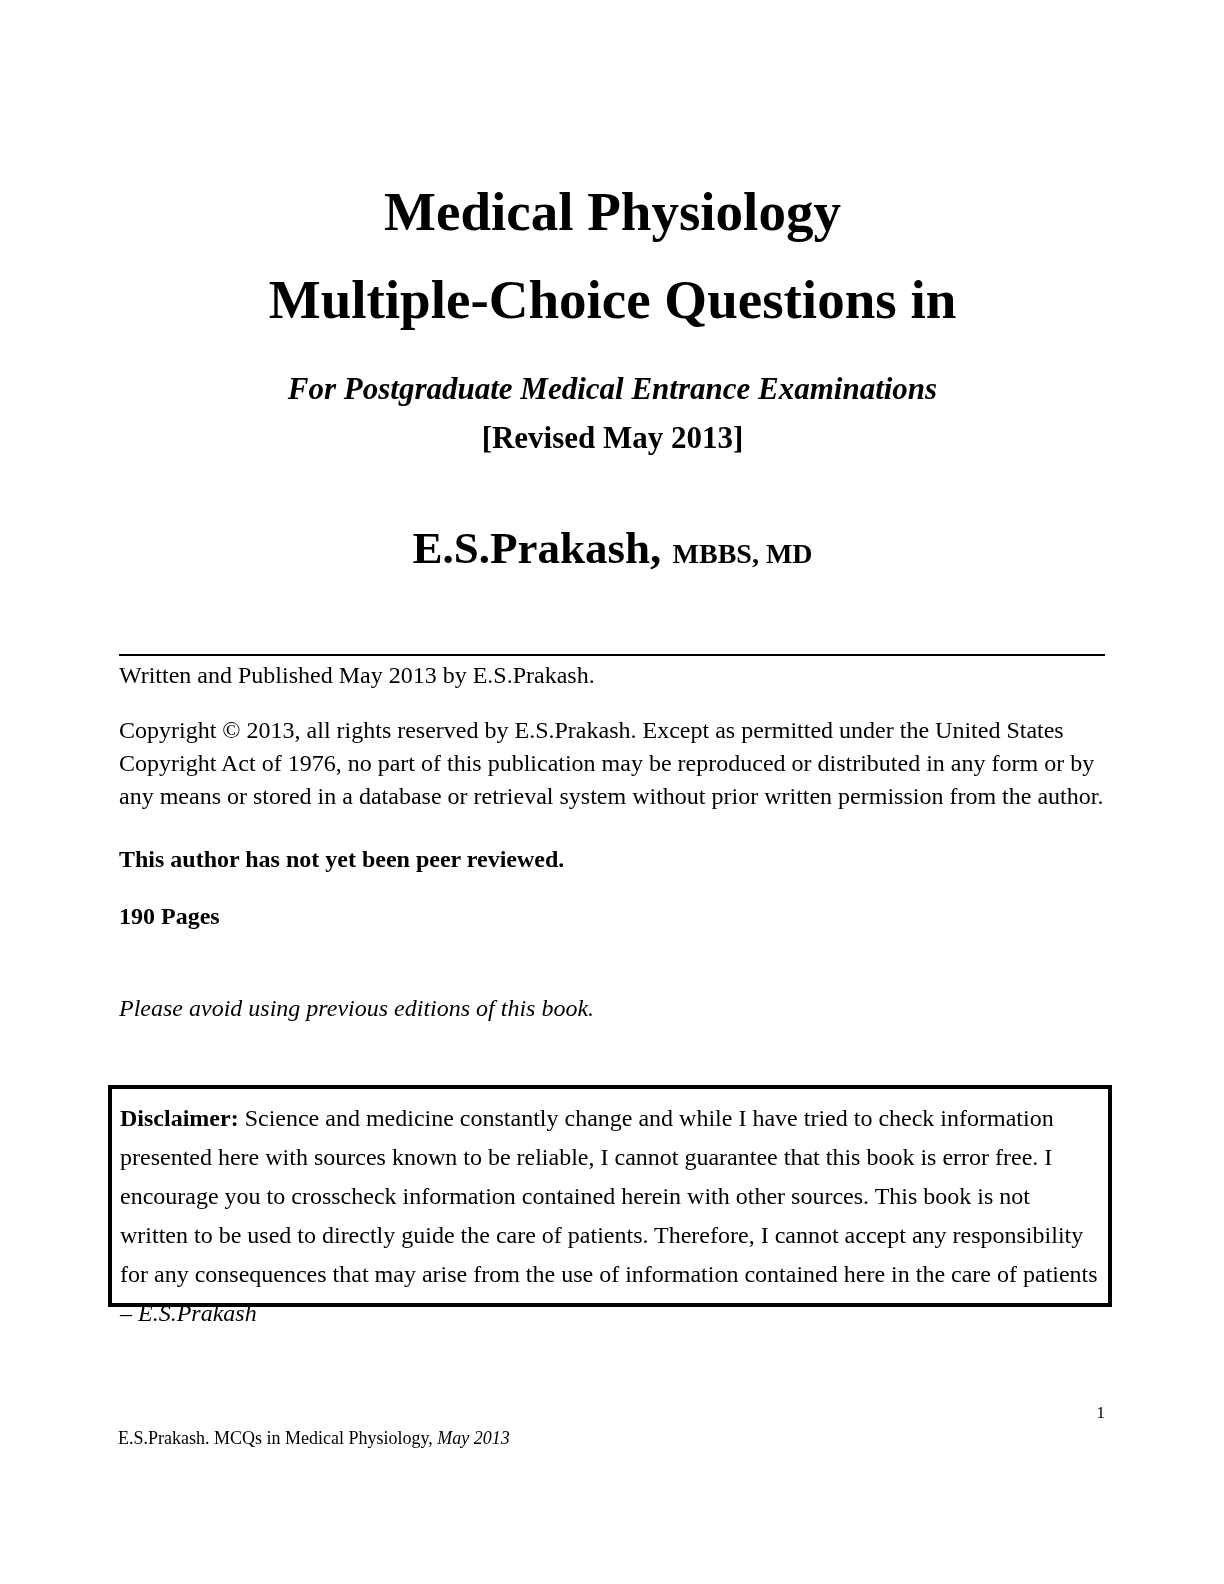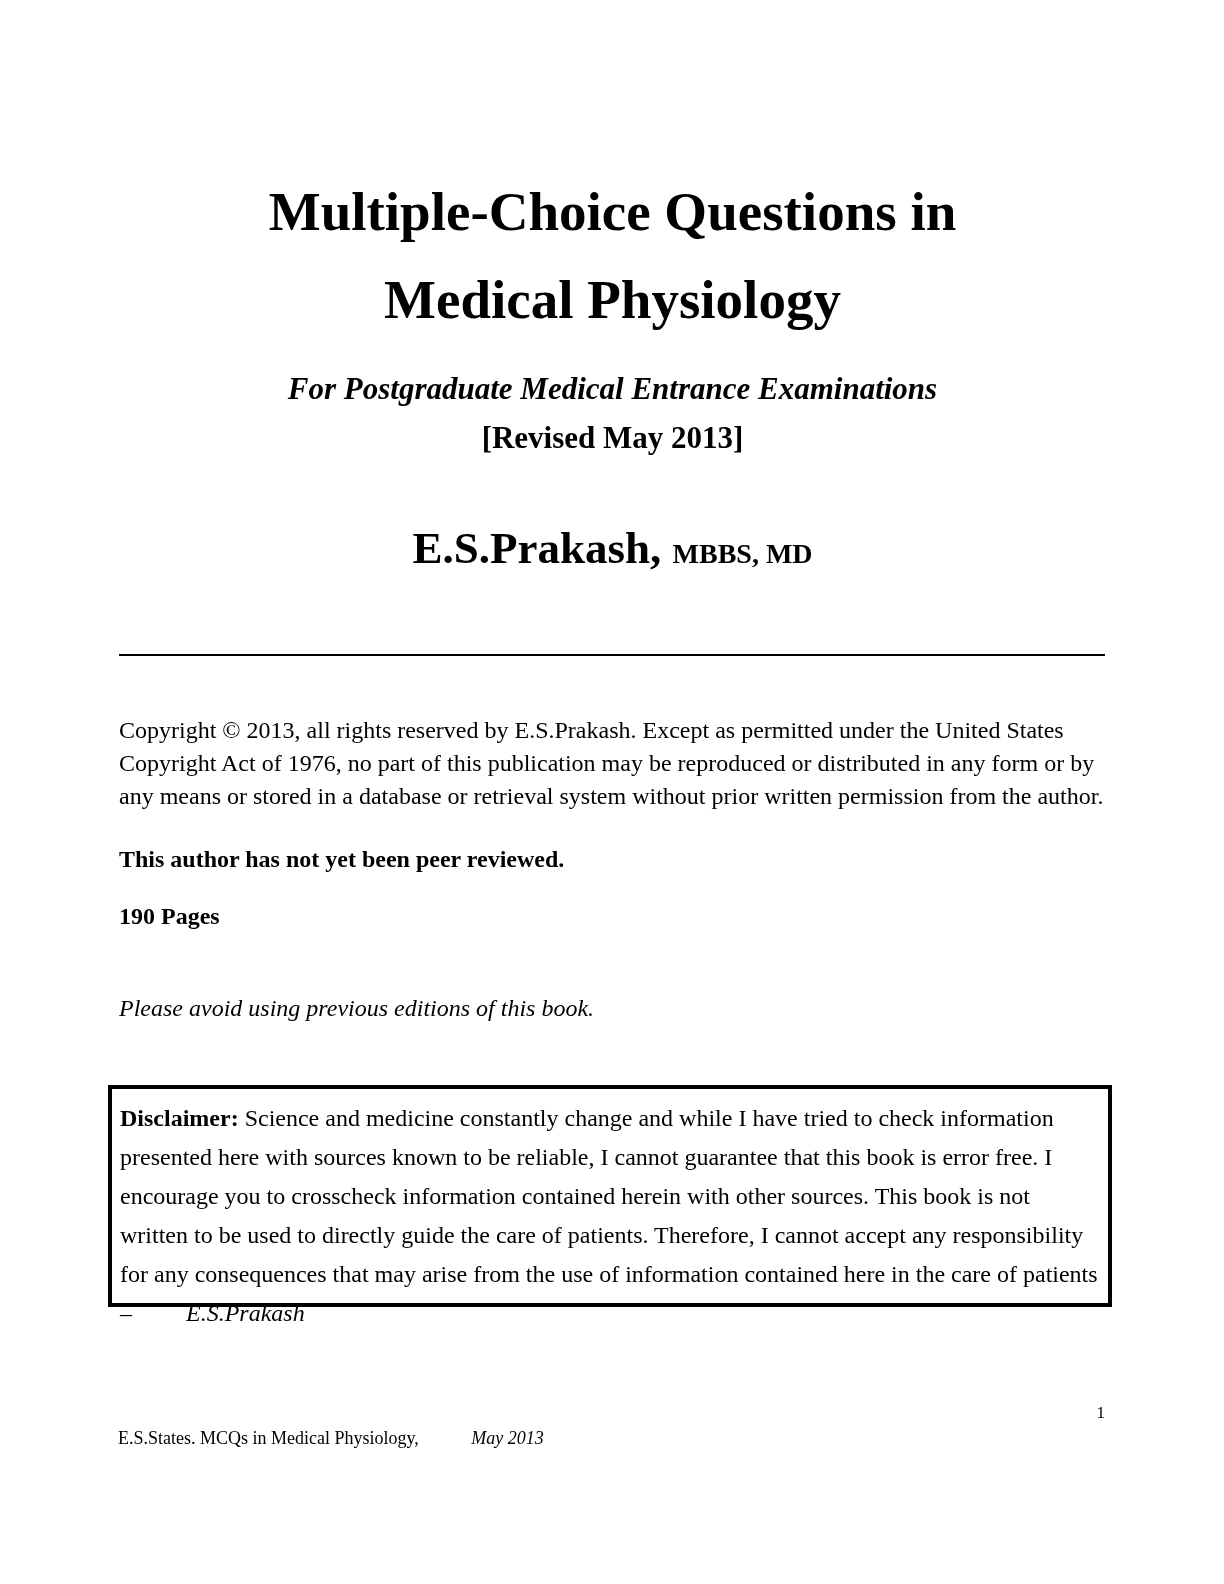--- a/index.html
+++ b/index.html
@@ -52,21 +52,21 @@
   .rule {
     top: 654px;
     left: 119px;
     width: 986px;
     height: 0;
     border-top: 2px solid #000000;
   }
   .written-line { top: 659px; }
   .copyright-para { top: 714px; }
   .bold { font-weight: 400; }
-  .italic { font-style: italic; margin-left: 48px; }
+  .italic { font-style: italic; }
   .peer-line { top: 843px; font-weight: 700; }
   .pages-line { top: 900px; font-weight: 700; }
   .edition-line { top: 992px; font-style: italic; }
   .disclaimer-box {
     top: 1085px;
     left: 108px;
     width: 1004px;
     height: 222px;
     box-sizing: border-box;
     border: 4px solid #000000;
@@ -91,41 +91,42 @@
     font-size: 17px;
     line-height: 22px;
   }
 </style>
 </head>
 <body>
 
 <div class="page">
 
   <div class="abs centered title">
+    <div>Medical Physiology</div>
     <div>Multiple-Choice Questions in</div>
-    <div>Medical Physiology</div>
   </div>
 
   <div class="abs centered subtitle-block">
     <div class="subtitle-line1">For Postgraduate Medical Entrance Examinations</div>
     <div>[Revised May 2013]</div>
   </div>
 
   <div class="abs centered author-line"><span>E.S.Prakash,</span> <span class="author-degrees">MBBS, MD</span></div>
 
   <div class="abs rule"></div>
 
+  <div class="abs bodytext written-line">Written and Published May 2013 by E.S.Prakash.</div>
 
   <p class="abs bodytext copyright-para" style="margin:0;"><span class="bold">Copyright © 2013, all rights reserved by E.S.Prakash.</span><span> Except as permitted under the United States Copyright Act of 1976, no part of this publication may be reproduced or distributed in any form or by any means or stored in a database or retrieval system without prior written permission from the author.</span></p>
 
   <div class="abs bodytext peer-line">This author has not yet been peer reviewed.</div>
 
   <div class="abs bodytext pages-line">190 Pages</div>
 
   <div class="abs bodytext edition-line">Please avoid using previous editions of this book.</div>
 
   <div class="abs disclaimer-box"><span class="disclaimer-label">Disclaimer:</span><span> Science and medicine constantly change and while I have tried to check information presented here with sources known to be reliable, I cannot guarantee that this book is error free. I encourage you to crosscheck information contained herein with other sources. This book is not written to be used to directly guide the care of patients. Therefore, I cannot accept any responsibility for any consequences that may arise from the use of information contained here in the care of patients – </span><span class="italic">E.S.Prakash</span></div>
 
   <div class="abs page-number">1</div>
 
-  <div class="abs footer-line"><span class="bold">E.S.States.</span><span> MCQs in Medical Physiology, </span><span class="italic">May 2013</span></div>
+  <div class="abs footer-line"><span class="bold">E.S.Prakash.</span><span> MCQs in Medical Physiology, </span><span class="italic">May 2013</span></div>
 
 </div>
 
 </body></html>

